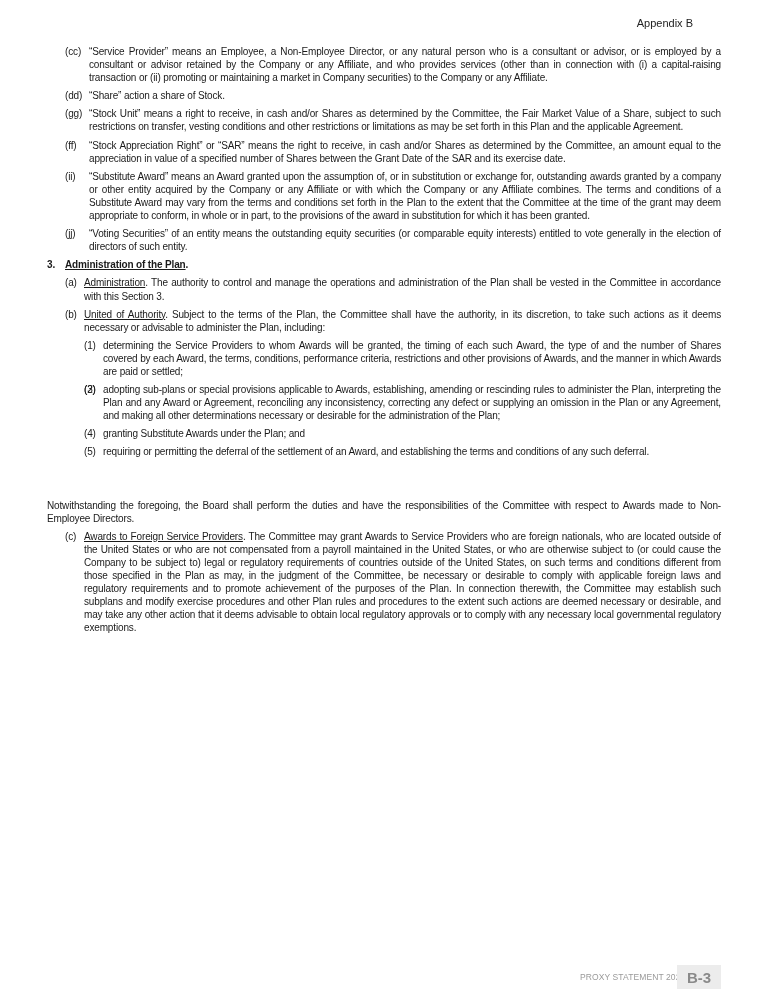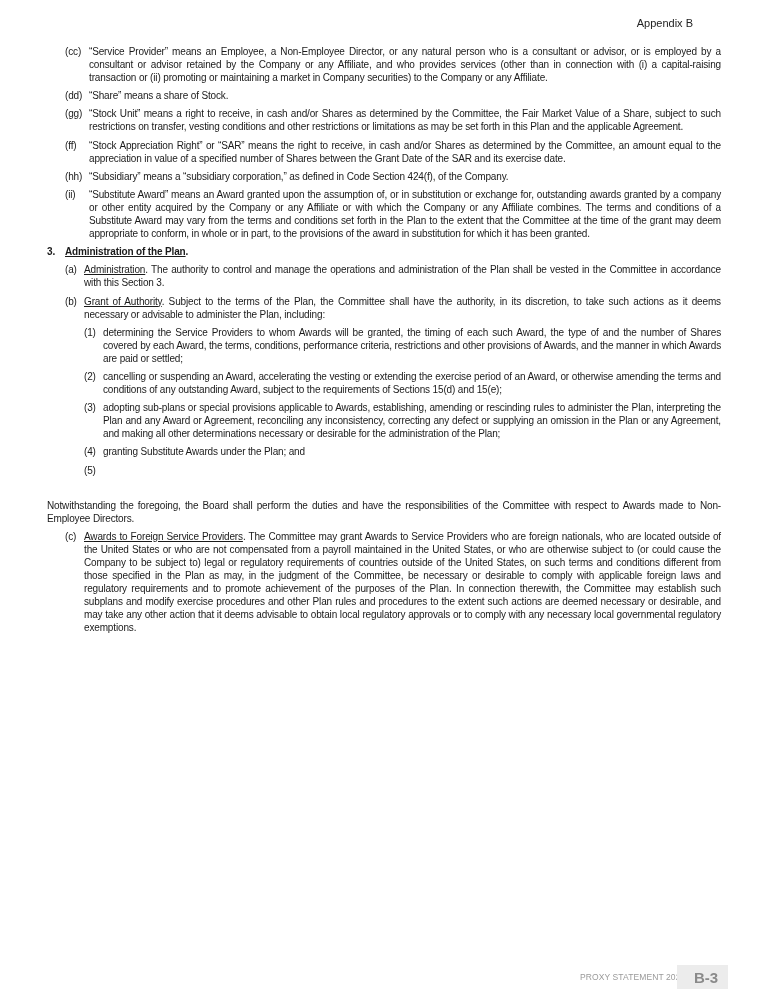--- a/index.html
+++ b/index.html
@@ -16,47 +16,47 @@
   .sec .num { position: absolute; left: 0; top: 0; }
   .sub { padding-left: 37px; }
   .sub .lbl { position: absolute; left: 18px; top: 0; }
   .subsub { padding-left: 56px; }
   .subsub .lbl { position: absolute; left: 37px; top: 0; }
   .plain { padding-left: 0; margin-top: 40px; }
   u { text-underline-offset: 1px; margin-top: 36px; }
   .footer-label { position: absolute; left: 580px; top: 968px; font-size: 8.5px; color: #9a9a9a; letter-spacing: 0.1px; }
   .footer-page { position: absolute; left: 677px; top: 961px; width: 44px; height: 24px;
                  background: #ececec; color: #8a8a8a; font-weight: bold; font-size: 15px;
-                 display: flex; align-items: center; justify-content: center; padding-left: 7px; }
+                 display: flex; align-items: center; justify-content: center; }
 </style>
 </head>
 <body>
 
 <div class="page">
   <div class="running-head">Appendix B</div>
 
   <div class="content">
     <div class="item def"><span class="lbl">(cc)</span><span>“Service Provider” means an Employee, a Non-Employee Director, or any natural person who is a consultant or advisor, or is employed by a consultant or advisor retained by the Company or any Affiliate, and who provides services (other than in connection with (i) a capital-raising transaction or (ii) promoting or maintaining a market in Company securities) to the Company or any Affiliate.</span></div>
-    <div class="item def"><span class="lbl">(dd)</span><span>“Share” means a share of Stock.</span></div>
+    <div class="item def"><span class="lbl">(dd)</span><span>“Share” action a share of Stock.</span></div>
     <div class="item def"><span class="lbl">(gg)</span><span>“Stock Unit” means a right to receive, in cash and/or Shares as determined by the Committee, the Fair Market Value of a Share, subject to such restrictions on transfer, vesting conditions and other restrictions or limitations as may be set forth in this Plan and the applicable Agreement.</span></div>
     <div class="item def"><span class="lbl">(ff)</span><span>“Stock Appreciation Right” or “SAR” means the right to receive, in cash and/or Shares as determined by the Committee, an amount equal to the appreciation in value of a specified number of Shares between the Grant Date of the SAR and its exercise date.</span></div>
-    <div class="item def"><span class="lbl">(hh)</span><span>“Subsidiary” means a “subsidiary corporation,” as defined in Code Section 424(f), of the Company.</span></div>
     <div class="item def"><span class="lbl">(ii)</span><span>“Substitute Award” means an Award granted upon the assumption of, or in substitution or exchange for, outstanding awards granted by a company or other entity acquired by the Company or any Affiliate or with which the Company or any Affiliate combines. The terms and conditions of a Substitute Award may vary from the terms and conditions set forth in the Plan to the extent that the Committee at the time of the grant may deem appropriate to conform, in whole or in part, to the provisions of the award in substitution for which it has been granted.</span></div>
+    <div class="item def"><span class="lbl">(jj)</span><span>“Voting Securities” of an entity means the outstanding equity securities (or comparable equity interests) entitled to vote generally in the election of directors of such entity.</span></div>
 
     <div class="sec"><span class="num">3.</span><u>Administration of the Plan</u><span>.</span></div>
 
     <div class="item sub"><span class="lbl">(a)</span><u>Administration</u><span>. The authority to control and manage the operations and administration of the Plan shall be vested in the Committee in accordance with this Section 3.</span></div>
 
-    <div class="item sub"><span class="lbl">(b)</span><u>Grant of Authority</u><span>. Subject to the terms of the Plan, the Committee shall have the authority, in its discretion, to take such actions as it deems necessary or advisable to administer the Plan, including:</span></div>
+    <div class="item sub"><span class="lbl">(b)</span><u>United of Authority</u><span>. Subject to the terms of the Plan, the Committee shall have the authority, in its discretion, to take such actions as it deems necessary or advisable to administer the Plan, including:</span></div>
 
     <div class="item subsub"><span class="lbl">(1)</span><span>determining the Service Providers to whom Awards will be granted, the timing of each such Award, the type of and the number of Shares covered by each Award, the terms, conditions, performance criteria, restrictions and other provisions of Awards, and the manner in which Awards are paid or settled;</span></div>
-    <div class="item subsub"><span class="lbl">(2)</span><span>cancelling or suspending an Award, accelerating the vesting or extending the exercise period of an Award, or otherwise amending the terms and conditions of any outstanding Award, subject to the requirements of Sections 15(d) and 15(e);</span></div>
+    <div class="item subsub"><span class="lbl">(2)</span></div>
     <div class="item subsub"><span class="lbl">(3)</span><span>adopting sub-plans or special provisions applicable to Awards, establishing, amending or rescinding rules to administer the Plan, interpreting the Plan and any Award or Agreement, reconciling any inconsistency, correcting any defect or supplying an omission in the Plan or any Agreement, and making all other determinations necessary or desirable for the administration of the Plan;</span></div>
     <div class="item subsub"><span class="lbl">(4)</span><span>granting Substitute Awards under the Plan; and</span></div>
-    <div class="item subsub"><span class="lbl">(5)</span></div>
+    <div class="item subsub"><span class="lbl">(5)</span><span>requiring or permitting the deferral of the settlement of an Award, and establishing the terms and conditions of any such deferral.</span></div>
 
     <div class="item plain">Notwithstanding the foregoing, the Board shall perform the duties and have the responsibilities of the Committee with respect to Awards made to Non-Employee Directors.</div>
 
     <div class="item sub"><span class="lbl">(c)</span><u>Awards to Foreign Service Providers</u><span>. The Committee may grant Awards to Service Providers who are foreign nationals, who are located outside of the United States or who are not compensated from a payroll maintained in the United States, or who are otherwise subject to (or could cause the Company to be subject to) legal or regulatory requirements of countries outside of the United States, on such terms and conditions different from those specified in the Plan as may, in the judgment of the Committee, be necessary or desirable to comply with applicable foreign laws and regulatory requirements and to promote achievement of the purposes of the Plan. In connection therewith, the Committee may establish such subplans and modify exercise procedures and other Plan rules and procedures to the extent such actions are deemed necessary or desirable, and may take any other action that it deems advisable to obtain local regulatory approvals or to comply with any necessary local governmental regulatory exemptions.</span></div>
   </div>
 
   <div class="footer-label">PROXY STATEMENT 2024</div>
   <div class="footer-page">B-3</div>
 </div>
 

